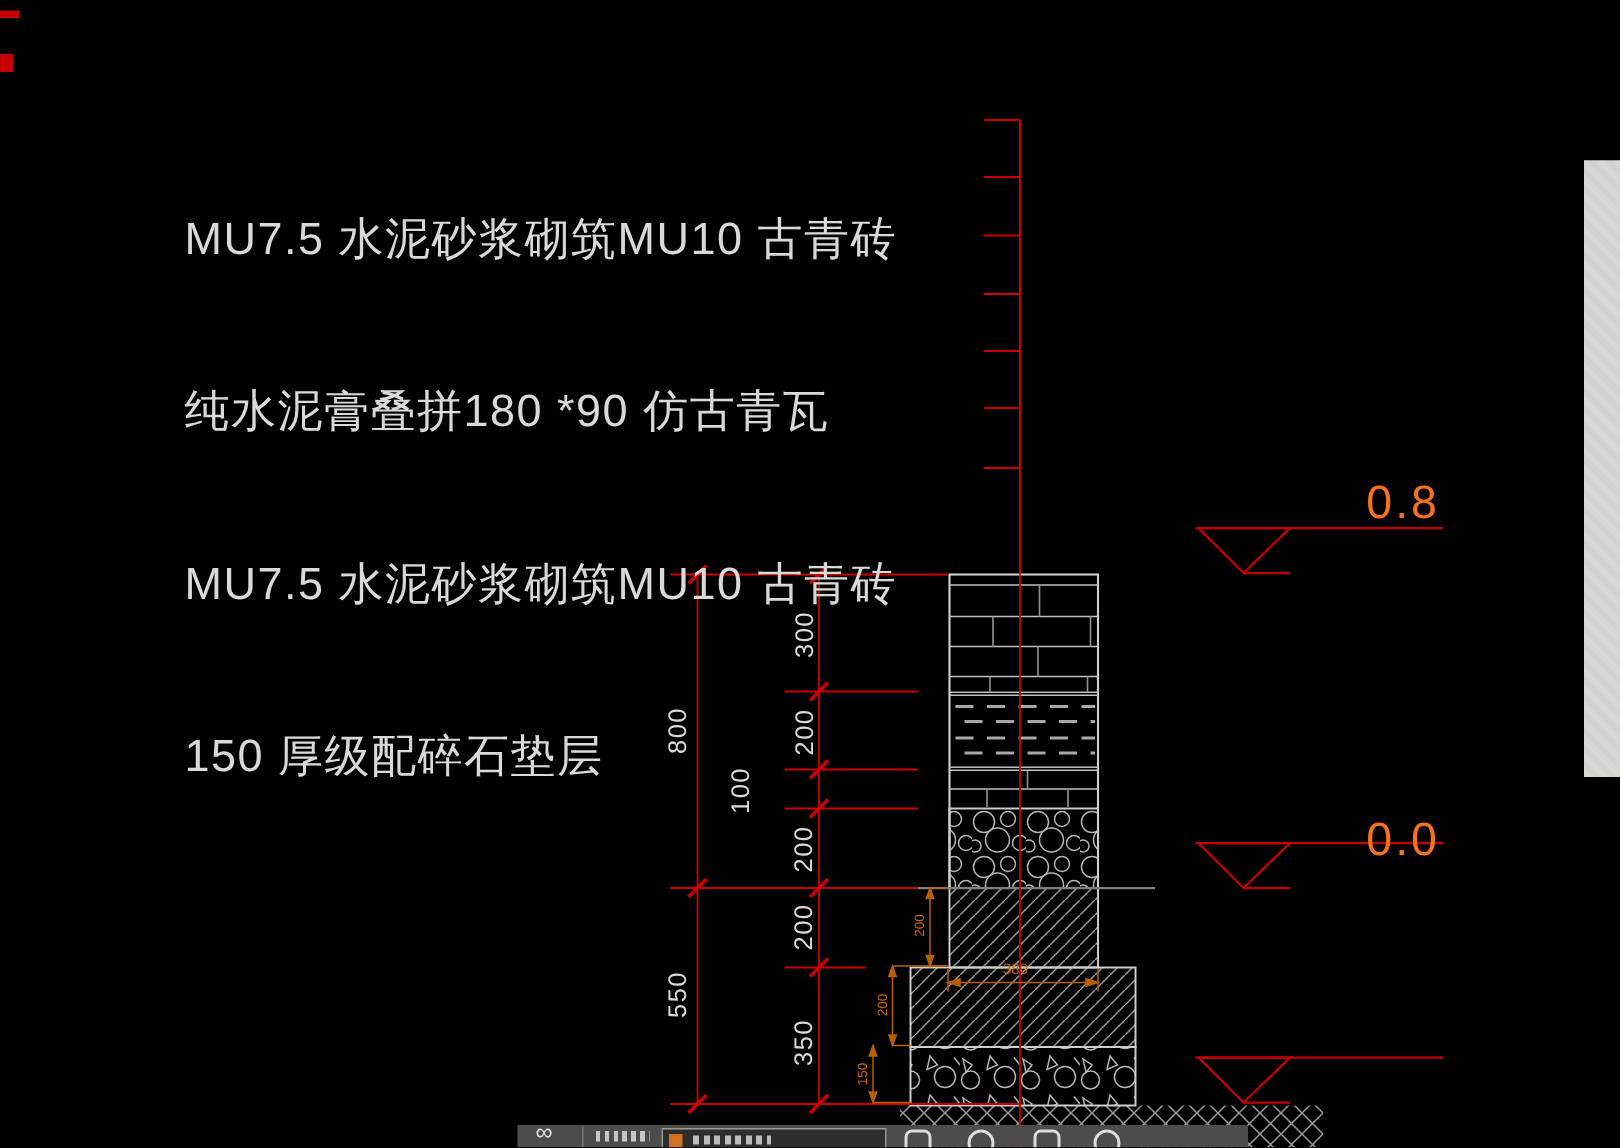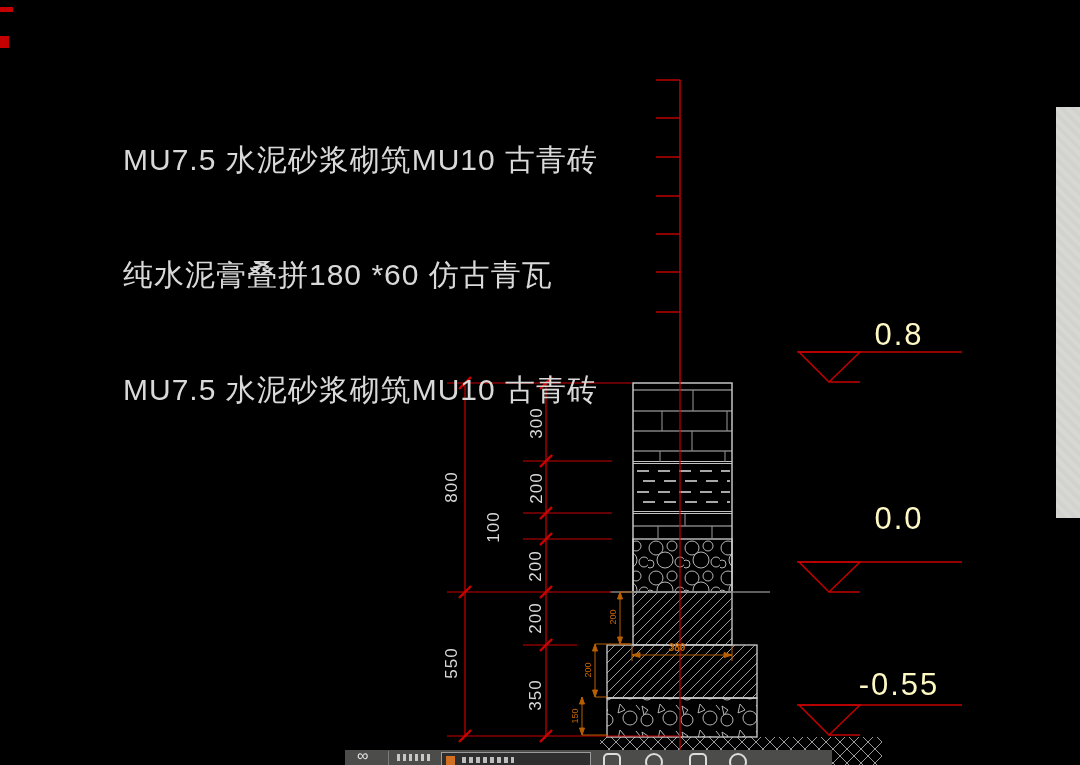--- a/index.html
+++ b/index.html
@@ -14,24 +14,24 @@
     letter-spacing:1px;white-space:pre;font-weight:400;
   }
   .dim-txt{
     position:absolute;color:#d9d9d9;font-size:17px;letter-spacing:1px;
     transform:translate(-50%,-50%) rotate(-90deg);white-space:nowrap;
   }
   .dim-txt-sm{
     position:absolute;color:#c86400;font-size:9px;letter-spacing:0;
     transform:translate(-50%,-50%) rotate(-90deg);white-space:nowrap;
   }
-  .dim-txt-sm.horiz{transform:translate(-50%,-50%);font-size:10px;font-weight:bold;}
+  .dim-txt-sm.horiz{transform:translate(-50%,-50%);font-size:10px;}
   .elev-txt{
-    position:absolute;width:122px;text-align:center;
-    color:#fef9c3;font-size:31px;letter-spacing:2px;white-space:nowrap;
+    position:absolute;width:122px;text-align:right;
+    color:#f97316;font-size:31px;letter-spacing:2px;white-space:nowrap;
   }
   
   .canvas-svg{position:absolute;left:0;top:0;}
   
   .side-strip{
     position:absolute;left:1056px;top:107px;width:24px;height:411px;
     background:#d7d7d3;
     background-image:repeating-linear-gradient(45deg,#d7d7d3 0 4px,#d2d2ce 4px 8px);
   }
   .red-mark-a{position:absolute;left:0;top:7px;width:13px;height:5px;background:#c40000;}
@@ -209,42 +209,42 @@
       <path d="M582,697 l-2.5,7 5,0 z M582,735 l-2.5,-7 5,0 z"></path>
       <line x1="632" y1="646" x2="632" y2="661"></line>
       <line x1="732" y1="646" x2="732" y2="661"></line>
       <line x1="632" y1="655" x2="732" y2="655"></line>
       <path d="M632,655 l8,-2.5 0,5 z M732,655 l-8,-2.5 0,5 z"></path>
     </g>
   </svg>
 
   <div class="anno">
     <div>MU7.5 水泥砂浆砌筑MU10 古青砖</div>
-    <div>纯水泥膏叠拼180 *60 仿古青瓦</div>
+    <div>纯水泥膏叠拼180 *90 仿古青瓦</div>
     <div>MU7.5 水泥砂浆砌筑MU10 古青砖</div>
+    <div>150 厚级配碎石垫层</div>
     
   </div>
 
   <span class="dim-txt" style="left:452px;top:487px;">800</span>
   <span class="dim-txt" style="left:452px;top:663px;">550</span>
   <span class="dim-txt" style="left:537px;top:423px;">300</span>
   <span class="dim-txt" style="left:537px;top:488px;">200</span>
   <span class="dim-txt" style="left:494px;top:527px;">100</span>
   <span class="dim-txt" style="left:536px;top:566px;">200</span>
   <span class="dim-txt" style="left:536px;top:618px;">200</span>
   <span class="dim-txt" style="left:536px;top:695px;">350</span>
 
   <span class="dim-txt-sm" style="left:613px;top:617px;">200</span>
   <span class="dim-txt-sm" style="left:588px;top:670px;">200</span>
   <span class="dim-txt-sm" style="left:575px;top:716px;">150</span>
   <span class="dim-txt-sm horiz" style="left:677px;top:647px;">380</span>
 
   <span class="elev-txt" style="left:838px;top:317px;">0.8</span>
-  <span class="elev-txt" style="left:838px;top:501px;">0.0</span>
-  <span class="elev-txt" style="left:838px;top:667px;">-0.55</span>
+  <span class="elev-txt" style="left:838px;top:542px;">0.0</span>
 
   <div class="red-mark-a"></div>
   <div class="red-mark-b"></div>
   <div class="side-strip"></div>
 
   <div class="toolbar">
     <span class="tb-inf">∞</span>
     <div class="tb-sep"></div>
     <div class="tb-stub"></div>
     <div class="tb-combo">

